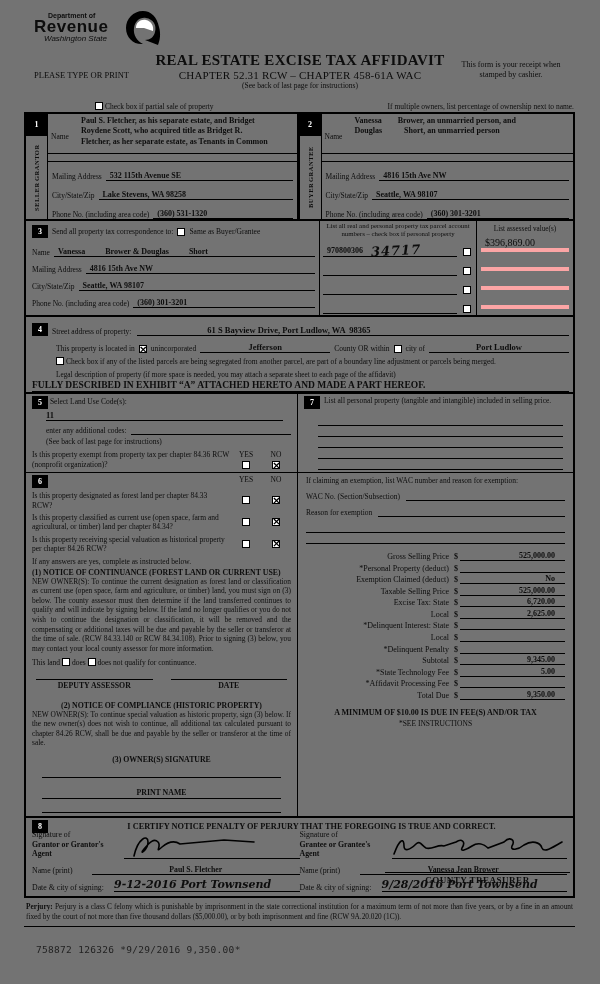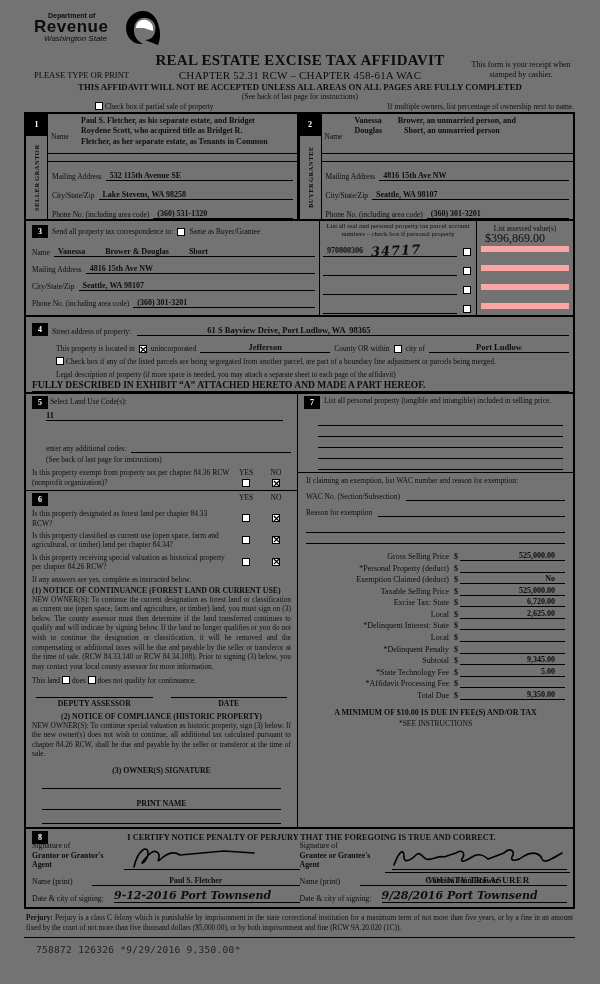--- a/index.html
+++ b/index.html
@@ -13,21 +13,21 @@
   .header { position:relative; height:100px; }
   .logo { position:absolute; left:34px; top:12px; font-family:"Liberation Sans", sans-serif; }
   .logo-line1 { font-size:7px; font-weight:bold; margin-left:14px; }
   .logo-line2 { font-size:17px; font-weight:bold; letter-spacing:0.5px; line-height:15px; }
   .logo-line3 { font-size:8px; font-style:italic; margin-left:10px; }
   .logo-swirl { position:absolute; left:88px; top:-4px; }
   .title-block { text-align:center; padding-top:52px; }
   .main-title { font-size:15px; font-weight:bold; letter-spacing:0.3px; }
   .sub-title { font-size:11px; letter-spacing:0.2px; }
   .type-print { position:absolute; left:34px; top:70px; font-size:8.5px; }
-  .receipt-note { position:absolute; right:24px; top:60px; width:110px; font-size:8px; text-align:center; line-height:1.25; }
+  .receipt-note { position:absolute; right:34px; top:60px; width:110px; font-size:8px; text-align:center; line-height:1.25; }
   .warning { text-align:center; font-size:8.8px; font-weight:bold; margin-top:1px; }
   .see-back { text-align:center; font-size:7.5px; }
   .pretable { display:flex; justify-content:space-between; padding:2px 26px 1px 95px; font-size:7.5px; }
   
   .cb { display:inline-block; width:8px; height:8px; border:1px solid #000; vertical-align:-1px; position:relative; background:#fff; }
   .cb.checked::before { content:"\2715"; position:absolute; top:-2.5px; left:-0.5px; font-size:9.5px; font-weight:bold; color:#000; }
   .secnum { display:inline-block; min-width:16px; height:13px; background:#000; color:#fff; font-size:8px; font-weight:bold; text-align:center; line-height:13px; vertical-align:middle; }
   .blankline { border-bottom:1px solid #000; display:block; height:11px; }
   .hand { font-style:italic; font-weight:bold; font-family:"DejaVu Serif", serif; }
   
@@ -55,37 +55,37 @@
   .s3-field { display:flex; align-items:flex-end; height:17px; }
   .s3-field .flabel { white-space:nowrap; padding-right:4px; }
   .s3-field .fval { flex:1; border-bottom:1px solid #000; font-weight:bold; font-size:8px; white-space:pre-wrap; padding-left:4px; }
   .parcel-head { font-size:6.8px; text-align:center; line-height:1.2; }
   .parcel-row { display:flex; align-items:flex-end; height:19px; }
   .parcel-val { flex:1; border-bottom:1px solid #000; font-weight:bold; font-size:8px; position:relative; padding-left:4px; white-space:nowrap; }
   .parcel-row .cb { margin:0 2px 1px 6px; }
   .hand-parcel { font-size:13px; position:relative; top:2px; letter-spacing:1px; transform:rotate(-3deg); display:inline-block; margin-left:8px; }
   .assessed-head { font-size:7.2px; text-align:center; padding-top:3px; }
   .assessed-row { display:flex; align-items:flex-end; height:19px; }
-  .assessed-val { flex:1; border-bottom:6px solid #fca5a5; font-size:12px; padding-left:4px; }
+  .assessed-val { flex:1; border-bottom:4px solid #fca5a5; font-size:10px; padding-left:4px; }
   
   .sec4 { border-bottom:2px solid #000; font-size:7.5px; padding:2px 4px 0 6px; }
   .sec4-street { display:flex; align-items:flex-end; height:17px; }
   .sec4-street .flabel { padding:0 6px 0 4px; white-space:nowrap; }
   .sec4-street .fval { flex:1; border-bottom:1px solid #000; font-weight:bold; font-size:8.5px; padding-left:70px; white-space:pre-wrap; }
   .sec4-located { display:flex; align-items:flex-end; height:17px; padding-left:24px; gap:4px; }
   .sec4-located .u { border-bottom:1px solid #000; font-weight:bold; font-size:8.5px; text-align:center; }
   .sec4-check { padding:4px 0 0 24px; }
   .sec4-legal { padding:4px 0 0 24px; font-size:7.3px; }
   .sec4-exhibit { font-weight:bold; font-size:9.5px; border-bottom:1px solid #000; margin-top:1px; padding-bottom:1px; }
   
   .twocol { display:flex; border-bottom:2px solid #000; }
   .leftcol { width:272px; border-right:1.5px solid #000; font-size:7.5px; }
   .rightcol { flex:1; font-size:7.5px; }
   .sec5 { border-bottom:1.5px solid #000; padding:2px 6px 2px 6px; }
-  .sec5 .code-val { display:block; font-weight:bold; font-size:8.5px; border-bottom:1px solid #000; margin:1px 8px 18px 14px; }
+  .sec5 .code-val { display:block; font-weight:bold; font-size:8.5px; border-bottom:1px solid #000; margin:1px 8px 0 14px; }
   .addl-row { display:flex; align-items:flex-end; height:14px; margin-left:14px; }
   .addl-row .flabel { padding-right:4px; white-space:nowrap; }
   .addl-row .fval { flex:1; border-bottom:1px solid #000; }
   .yn-block { display:flex; margin-top:4px; }
   .yn-q { flex:1; line-height:1.3; }
   .yn-cols { display:flex; gap:0; }
   .yn-col { width:30px; text-align:center; }
   .yn-col .cap { font-size:7.5px; display:block; margin-bottom:2px; }
   .sec6 { padding:2px 6px 3px 6px; }
   .sec6-head { display:flex; }
@@ -95,21 +95,21 @@
   .q-row { display:flex; margin-top:3px; }
   .q-text { flex:1; line-height:1.25; padding-right:2px; }
   .q-cbs { display:flex; align-items:center; }
   .q-cbs .yn-col { width:30px; text-align:center; }
   .sec6 .note { margin-top:3px; }
   .cont-title { font-weight:bold; font-size:7.8px; margin-top:2px; }
   .cont-text { text-align:justify; line-height:1.3; font-size:7.4px; }
   .qualify-row { margin-top:4px; }
   .assessor-row { display:flex; gap:18px; margin:12px 4px 2px; }
   .assessor-row div { flex:1; border-top:1px solid #000; text-align:center; font-weight:bold; font-size:7.8px; padding-top:1px; }
-  .comp-title { font-weight:bold; font-size:7.8px; text-align:center; margin-top:4px; }
+  .comp-title { font-weight:bold; font-size:7.8px; text-align:center; margin-top:11px; }
   .owner-sig { font-weight:bold; font-size:7.8px; text-align:center; margin-top:7px; }
   .center-line { border-bottom:1px solid #000; height:14px; margin:0 10px; }
   .print-name { font-weight:bold; font-size:7.8px; text-align:center; border-bottom:1px solid #000; margin:0 10px; padding:10px 0 1px; }
   
   .sec7 { padding:2px 8px 0 6px; border-bottom:1.5px solid #000; }
   .sec7-title { display:flex; gap:4px; line-height:1.3; }
   .sec7 .blankline { margin:0 2px 0 14px; }
   .exempt { padding:3px 8px 2px 8px; }
   .wac-row { display:flex; align-items:flex-end; height:16px; }
   .wac-row .flabel { white-space:nowrap; padding-right:6px; }
@@ -161,21 +161,20 @@
           <path d="M14 20 C14 14 19 11 24 12 C29 13 32 18 31 23 L22 20 Z" fill="#fff"></path>
         </svg>
       </span>
     </div>
     <div class="title-block">
       <div class="main-title">REAL ESTATE EXCISE TAX AFFIDAVIT</div>
       <div class="sub-title">CHAPTER 52.31 RCW – CHAPTER 458-61A WAC</div>
     </div>
     <div class="type-print">PLEASE TYPE OR PRINT</div>
     <div class="receipt-note">This form is your receipt when stamped by cashier.</div>
-    <div class="warning">THIS AFFIDAVIT WILL NOT BE ACCEPTED UNLESS ALL AREAS ON ALL PAGES ARE FULLY COMPLETED</div>
     <div class="see-back">(See back of last page for instructions)</div>
   </div>
 
   <div class="pretable">
     <span>
       <span class="cb"></span>
       <span>Check box if partial sale of property</span>
     </span>
     <span>If multiple owners, list percentage of ownership next to name.</span>
   </div>

